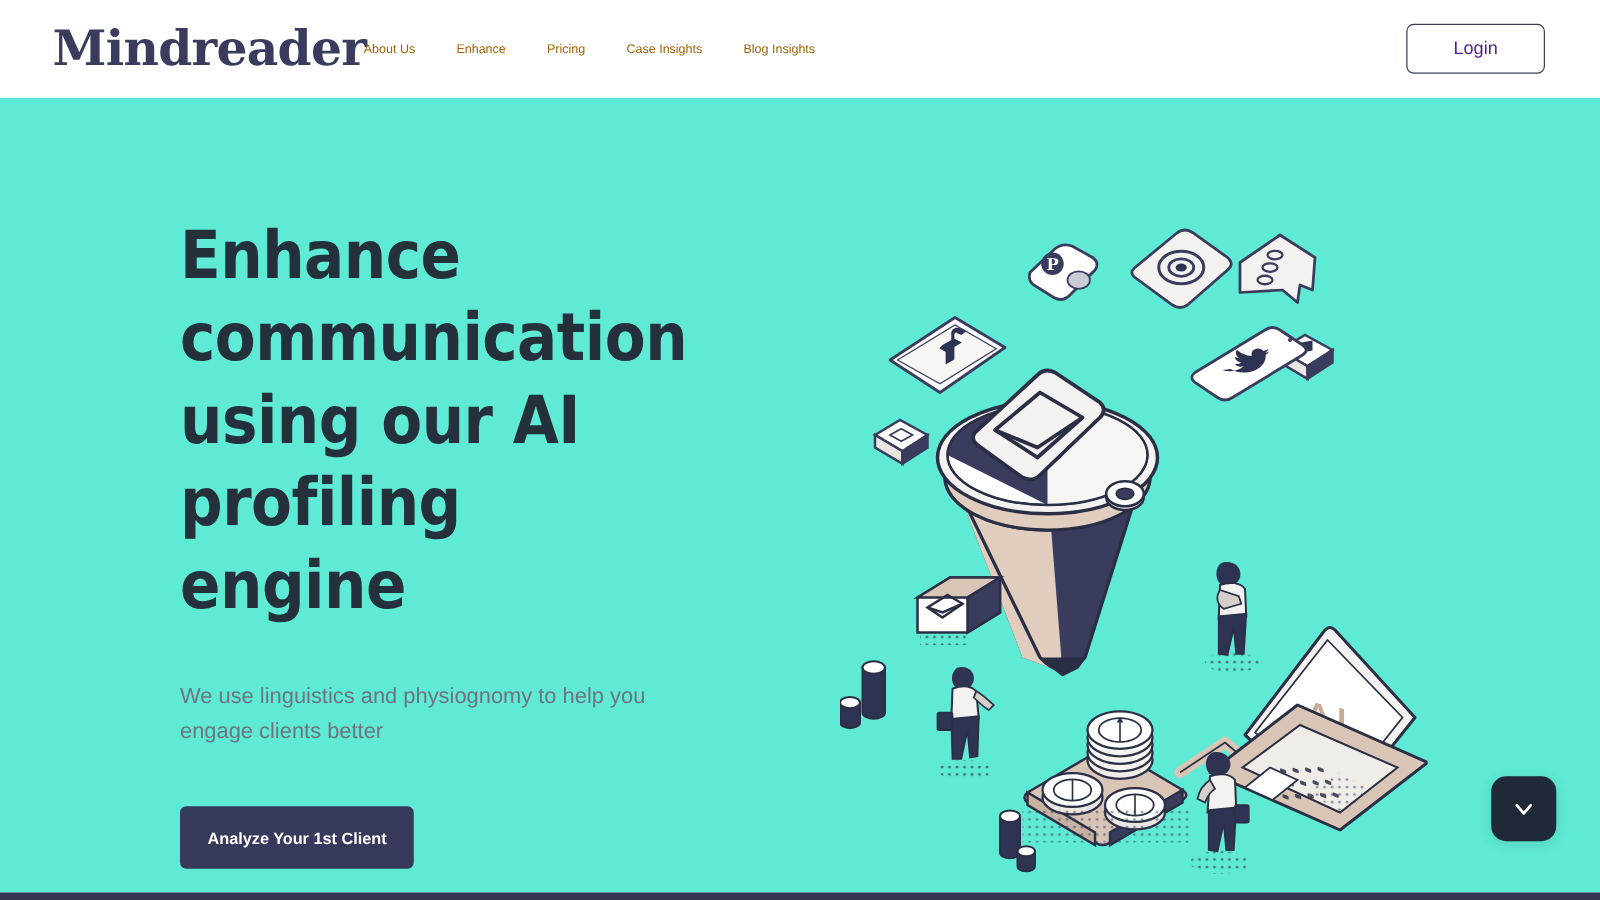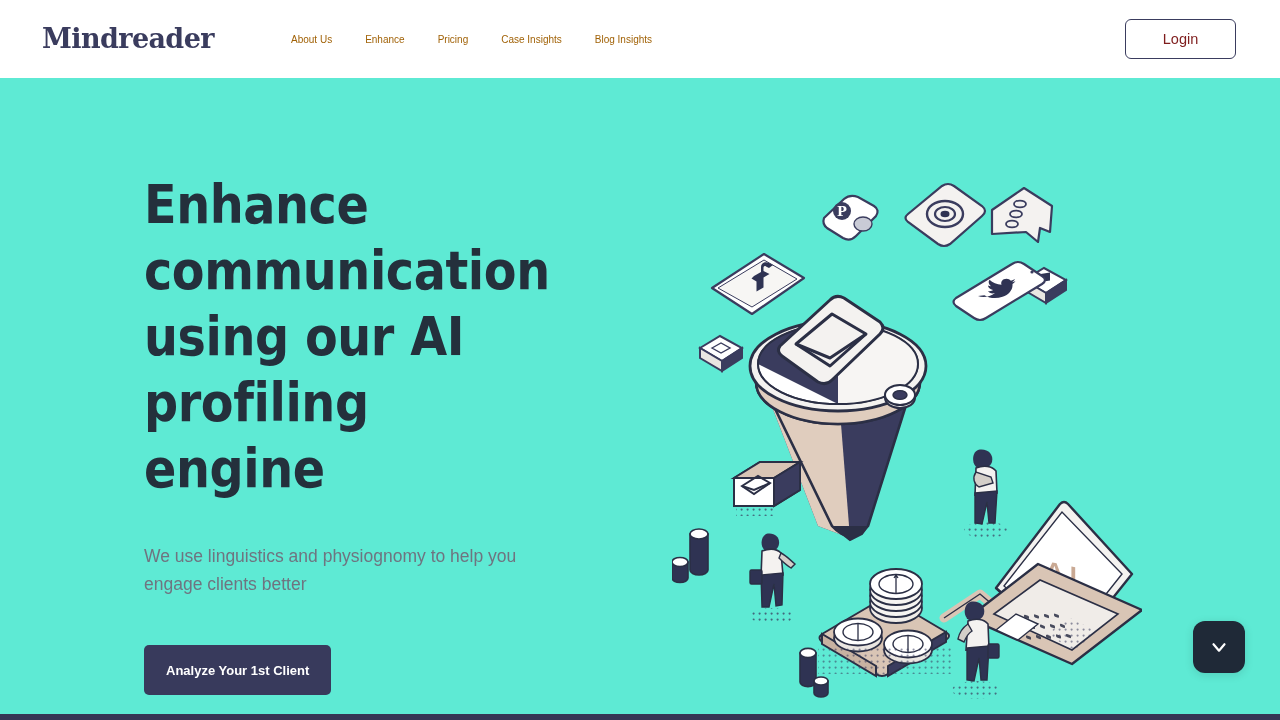--- a/index.html
+++ b/index.html
@@ -15,21 +15,21 @@
   .header {
     position: absolute; top: 0; left: 0;
     width: 1280px; height: 78px;
     background: #ffffff;
     display: flex; align-items: center;
     z-index: 20;
   }
   .logo {
     position: absolute; left: 42px; top: 21px;
     font-family: "DejaVu Serif", serif;
-    font-size: 27px;
+    font-size: 39px;
     font-weight: 700;
     letter-spacing: -0.6px;
     color: #3a3c5e;
     line-height: 36px;
     white-space: nowrap;
   }
   .nav {
     position: absolute; left: 291px; top: 29px;
     display: flex; align-items: center;
     gap: 0px;
@@ -46,21 +46,21 @@
 
   .header-actions {
     position: absolute; right: 44px; top: 19px;
     display: flex; align-items: center; gap: 16px;
   }
   .btn-login {
     width: 111px; height: 40px;
     background: #ffffff;
     border: 1px solid #3a3c5e;
     border-radius: 6px;
-    color: #7f1d1d;
+    color: #4c1d95;
     font-size: 14.5px;
     font-family: "Liberation Sans", sans-serif;
     cursor: pointer;
     display: flex; align-items: center; justify-content: center;
   }
   .btn-analyze {
     width: 112px; height: 40px;
     background: #383a5c;
     border: none;
     border-radius: 6px;

